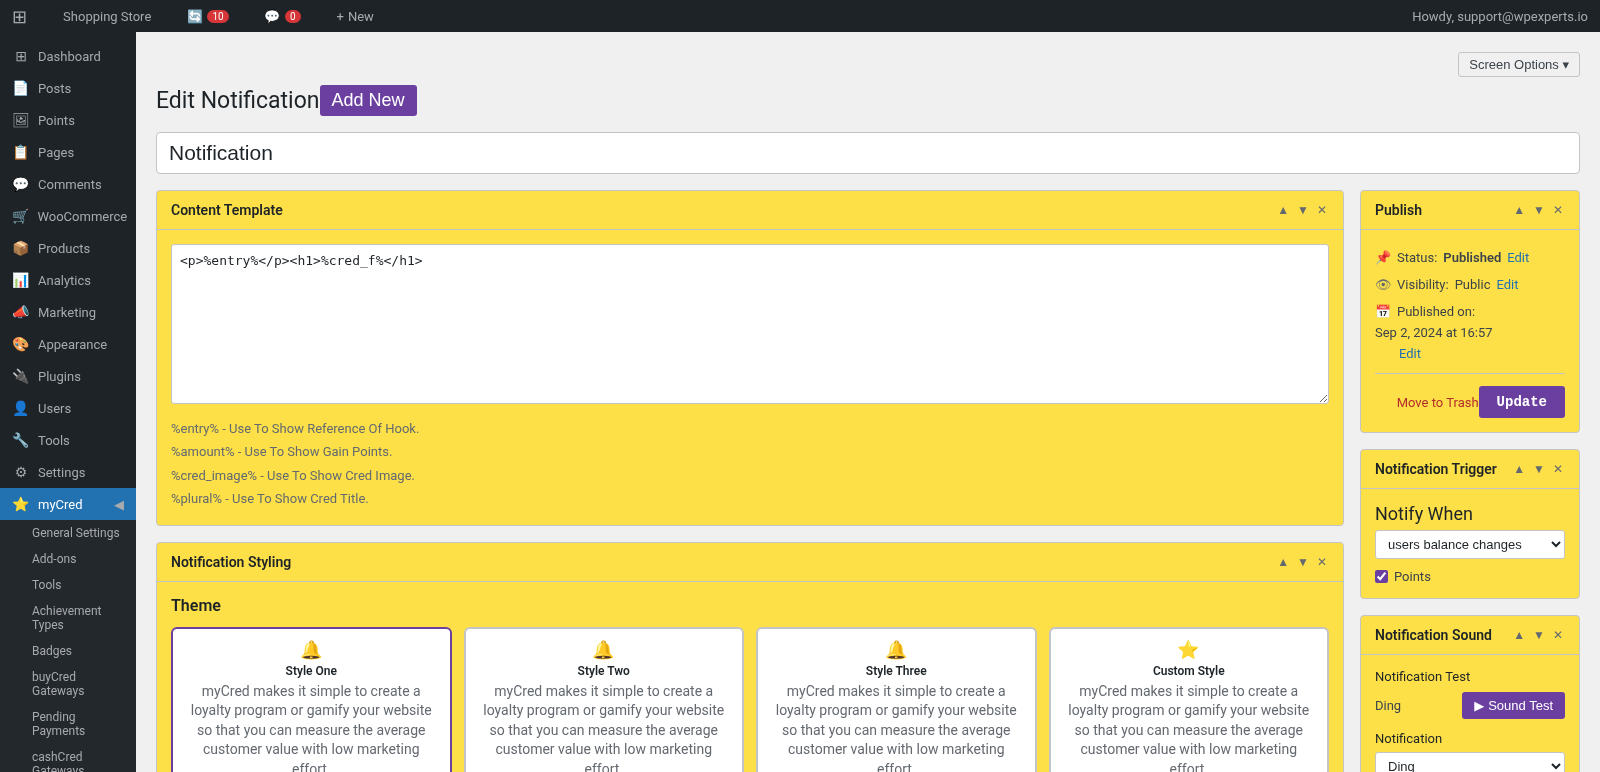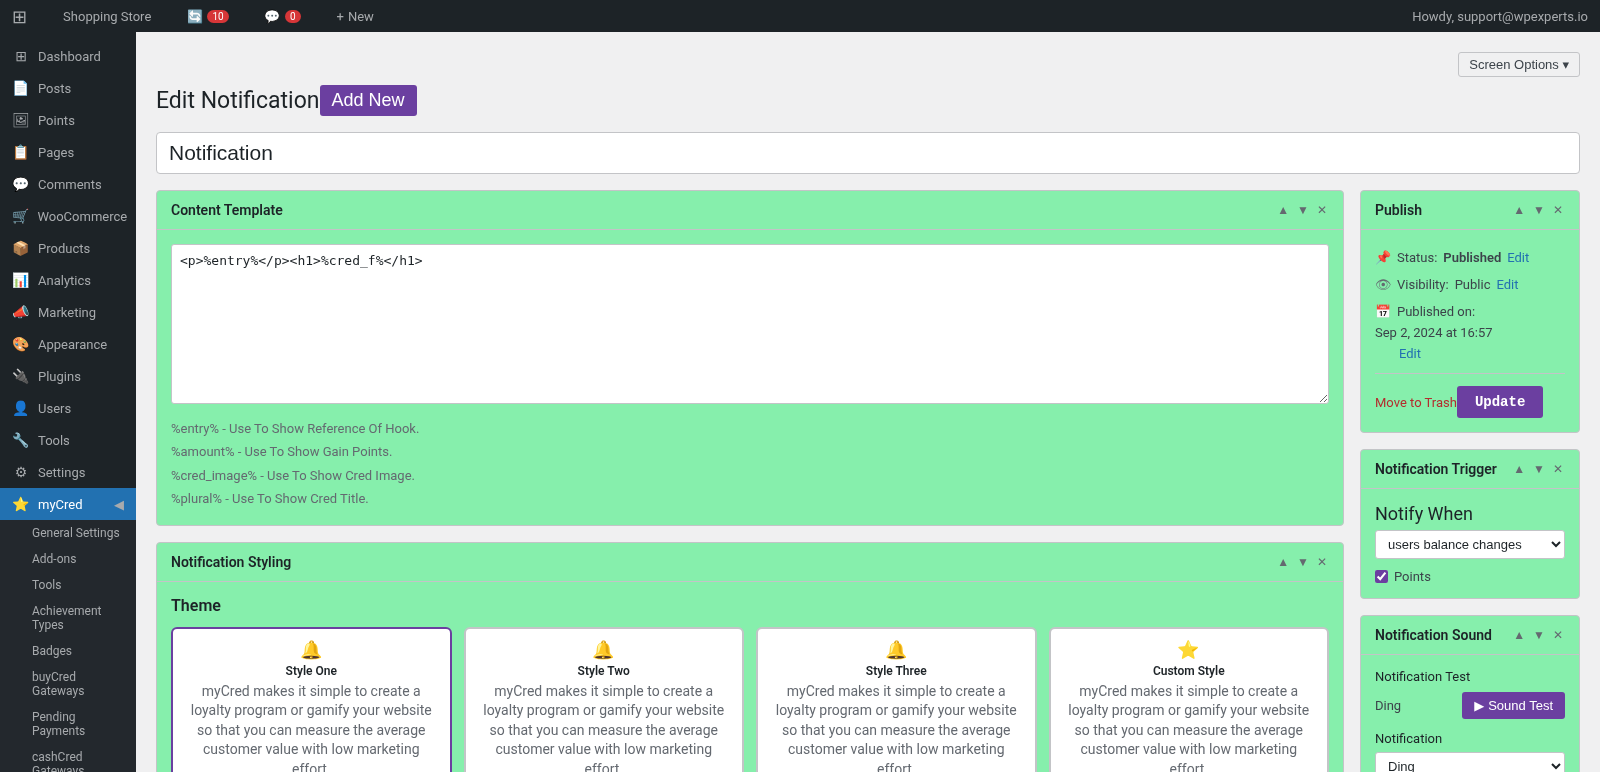--- a/index.html
+++ b/index.html
@@ -116,21 +116,21 @@
     .editor-layout {
       display: flex;
       gap: 16px;
       align-items: flex-start;
     }
     .editor-main { flex: 1; min-width: 0; }
     .editor-sidebar { width: 220px; flex-shrink: 0; }
 
     
     .metabox {
-      background: #86efac;
+      background: #fde047;
       border: 1px solid #c3c4c7;
       border-radius: 4px;
       margin-bottom: 16px;
     }
     .metabox-header {
       display: flex;
       align-items: center;
       justify-content: space-between;
       padding: 10px 14px;
       border-bottom: 1px solid #c3c4c7;
@@ -167,21 +167,21 @@
       align-items: center;
       gap: 6px;
       padding: 6px 0;
       font-size: 13px;
     }
     .publish-icon { color: #646970; width: 16px; text-align: center; }
     .edit-link { color: #2271b1; cursor: pointer; text-decoration: none; }
     .publish-actions {
       display: flex;
       align-items: center;
-      justify-content: flex-start;
+      justify-content: flex-end;
       margin-top: 12px;
       padding-top: 12px;
       border-top: 1px solid #c3c4c7;
     }
     .trash-link { color: #b32d2e; cursor: pointer; font-size: 13px; }
     .update-btn {
       background: #6B3FA0;
       color: #fff;
       border: none;
       border-radius: 3px;

